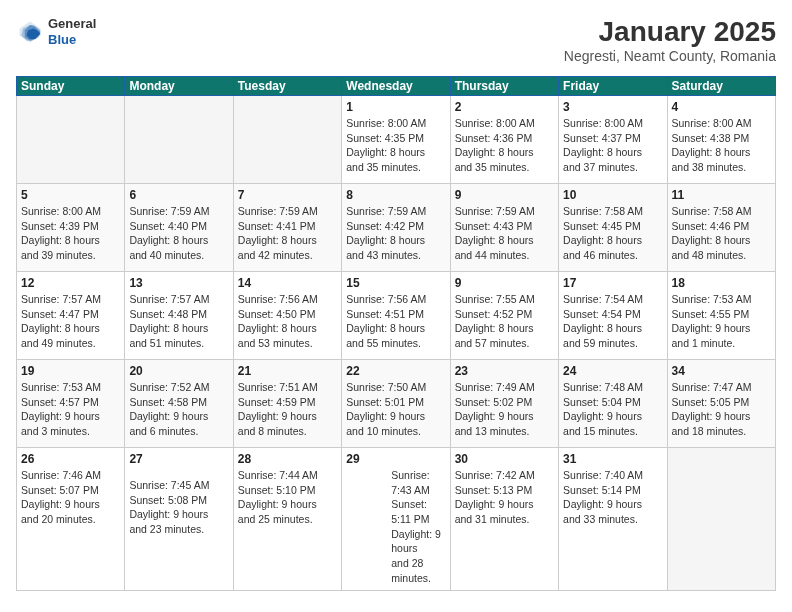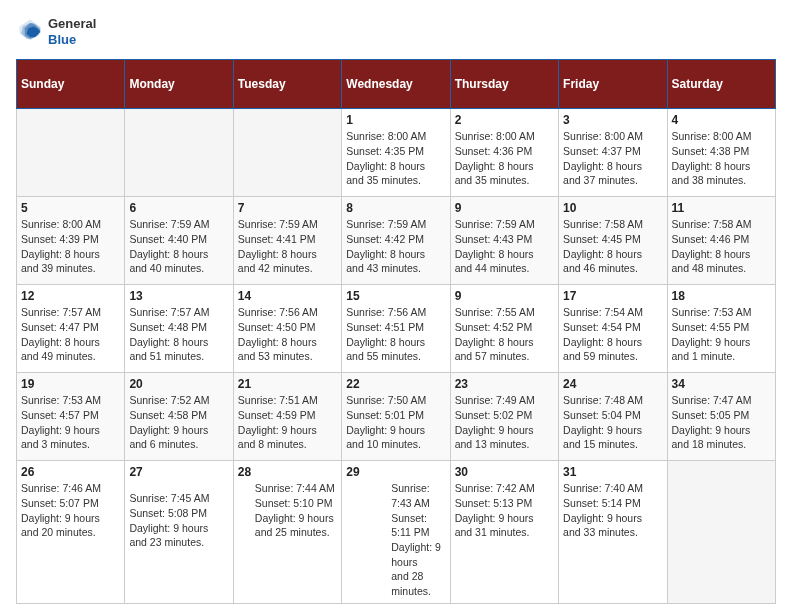--- a/index.html
+++ b/index.html
@@ -11,20 +11,21 @@
       padding: 16px;
     }
     .header {
       display: flex;
       justify-content: space-between;
       align-items: flex-start;
       margin-bottom: 12px;
     }
     .logo {
       display: flex;
+      align-items: center;
       gap: 4px;
     }
     .logo-text {
       display: flex;
       flex-direction: column;
       font-size: 13px;
       font-weight: bold;
       line-height: 1.2;
     }
     .logo-general { color: #333; }
@@ -44,23 +45,23 @@
     .subtitle {
       font-size: 14px;
       color: #555;
     }
     .calendar {
       width: 100%;
       border-collapse: collapse;
       font-size: 11px;
     }
     .calendar th {
-      background: #7f1d1d;
+      background: #0f766e;
       color: #fff;
-      padding: 17px 4px;
+      padding: 2px 4px;
       text-align: left;
       font-size: 12px;
       font-weight: bold;
       border: 1px solid #1a5fa8;
     }
     .calendar td {
       border: 1px solid #ccc;
       vertical-align: top;
       padding: 4px;
       width: calc(100% / 7);
@@ -97,20 +98,24 @@
       <polygon points="16,4 28,12 28,20 16,28 4,20 4,12" fill="#1a5fa8" opacity="0.15"></polygon>
       <polygon points="20,8 28,14 26,22 18,26 12,26 6,20 8,12 16,8" fill="#1a5fa8" opacity="0.3"></polygon>
       <polygon points="22,10 28,16 22,24 16,26 10,22 10,14 16,8" fill="#1a5fa8" opacity="0.5"></polygon>
       <polygon points="24,14 28,18 22,24 16,24 12,20 14,14 20,12" fill="#1a5fa8"></polygon>
     </svg>
     <div class="logo-text">
       <span class="logo-general">General</span>
       <span class="logo-blue">Blue</span>
     </div>
   </div>
+  <div class="title-block">
+    <div class="month-title">January 2025</div>
+    <div class="subtitle">Negresti, Neamt County, Romania</div>
+  </div>
 </div>
 
 <table class="calendar">
   <thead>
     <tr id="dow-row">
         <th>Sunday</th>
         <th>Monday</th>
         <th>Tuesday</th>
         <th>Wednesday</th>
         <th>Thursday</th>
@@ -315,21 +320,21 @@
         </td>
         <td>
           <div class="day-number">27</div>
           <div class="day-info" style="white-space: pre-line; margin-top: 12px;">Sunrise: 7:45 AM
 Sunset: 5:08 PM
 Daylight: 9 hours
 and 23 minutes.</div>
         </td>
         <td>
           <div class="day-number">28</div>
-          <div class="day-info" style="white-space: pre-line; margin-left: 17px;">Sunrise: 7:44 AM
+          <div class="day-info" style="white-space: pre-line;">Sunrise: 7:44 AM
 Sunset: 5:10 PM
 Daylight: 9 hours
 and 25 minutes.</div>
         </td>
         <td>
           <div class="day-number">29</div>
           <div class="day-info" style="white-space: pre-line; margin-left: 45px;">Sunrise: 7:43 AM
 Sunset: 5:11 PM
 Daylight: 9 hours
 and 28 minutes.</div>

